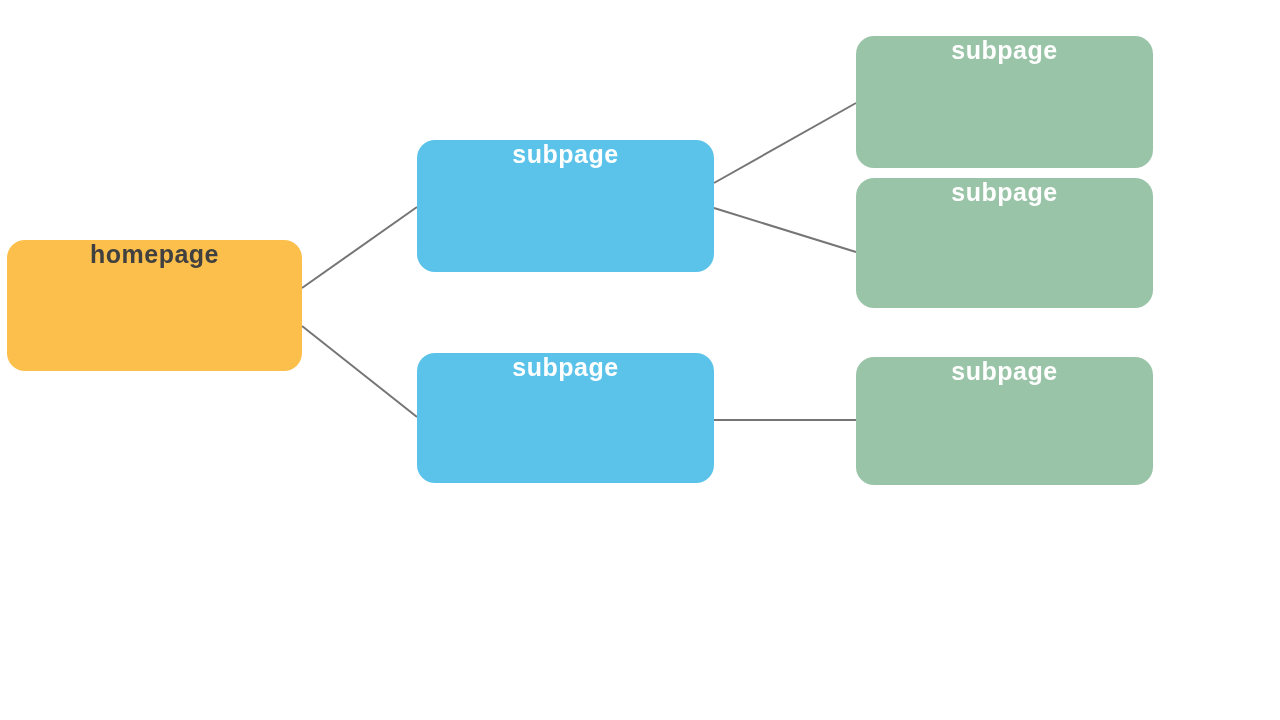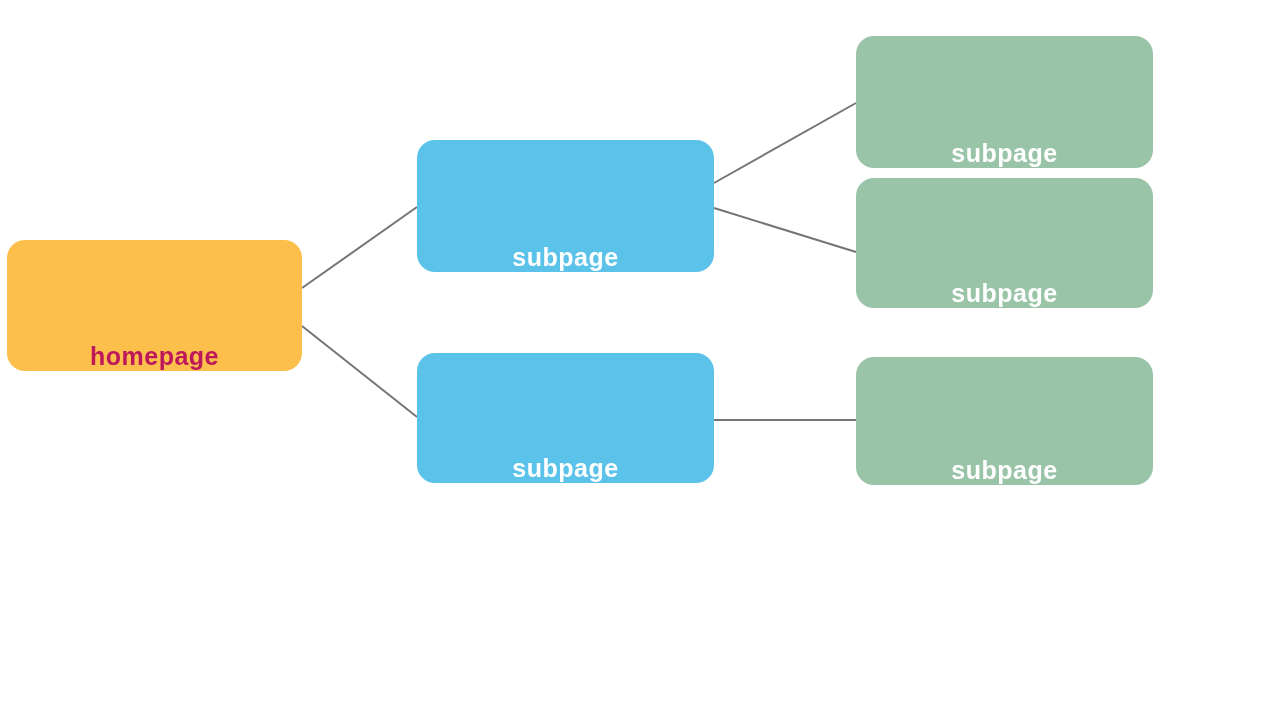--- a/index.html
+++ b/index.html
@@ -22,21 +22,21 @@
     left: 0;
     top: 0;
     width: 1280px;
     height: 720px;
     pointer-events: none;
   }
   .node {
     position: absolute;
     border-radius: 18px;
     display: flex;
-    align-items: flex-end;
+    align-items: flex-start;
     justify-content: center;
     box-sizing: border-box;
   }
   .node-label {
     font-size: 25px;
     font-weight: bold;
     letter-spacing: 0.5px;
     white-space: nowrap;
   }
 </style>
@@ -46,21 +46,21 @@
 <div class="canvas">
 
   <svg id="edges" class="edges" viewBox="0 0 1280 720">
       <line x1="302" y1="288" x2="417" y2="207" stroke="#757575" stroke-width="2"></line>
       <line x1="302" y1="326" x2="417" y2="417" stroke="#757575" stroke-width="2"></line>
       <line x1="714" y1="183" x2="856" y2="103" stroke="#757575" stroke-width="2"></line>
       <line x1="714" y1="208" x2="856" y2="252" stroke="#757575" stroke-width="2"></line>
       <line x1="714" y1="420" x2="856" y2="420" stroke="#757575" stroke-width="2"></line>
     </svg>
 
-  <div class="node" style="left: 7px; top: 240px; width: 295px; height: 131px; background: rgb(252, 191, 76); color: #be185d;">
+  <div class="node" style="left: 7px; top: 240px; width: 295px; height: 131px; background: rgb(252, 191, 76); color: #404040;">
     <span class="node-label">homepage</span>
   </div>
 
   <div class="node" style="left: 417px; top: 140px; width: 297px; height: 132px; background: rgb(91, 195, 234); color: rgb(255, 255, 255);">
     <span class="node-label">subpage</span>
   </div>
 
   <div class="node" style="left: 417px; top: 353px; width: 297px; height: 130px; background: rgb(91, 195, 234); color: rgb(255, 255, 255);">
     <span class="node-label">subpage</span>
   </div>

